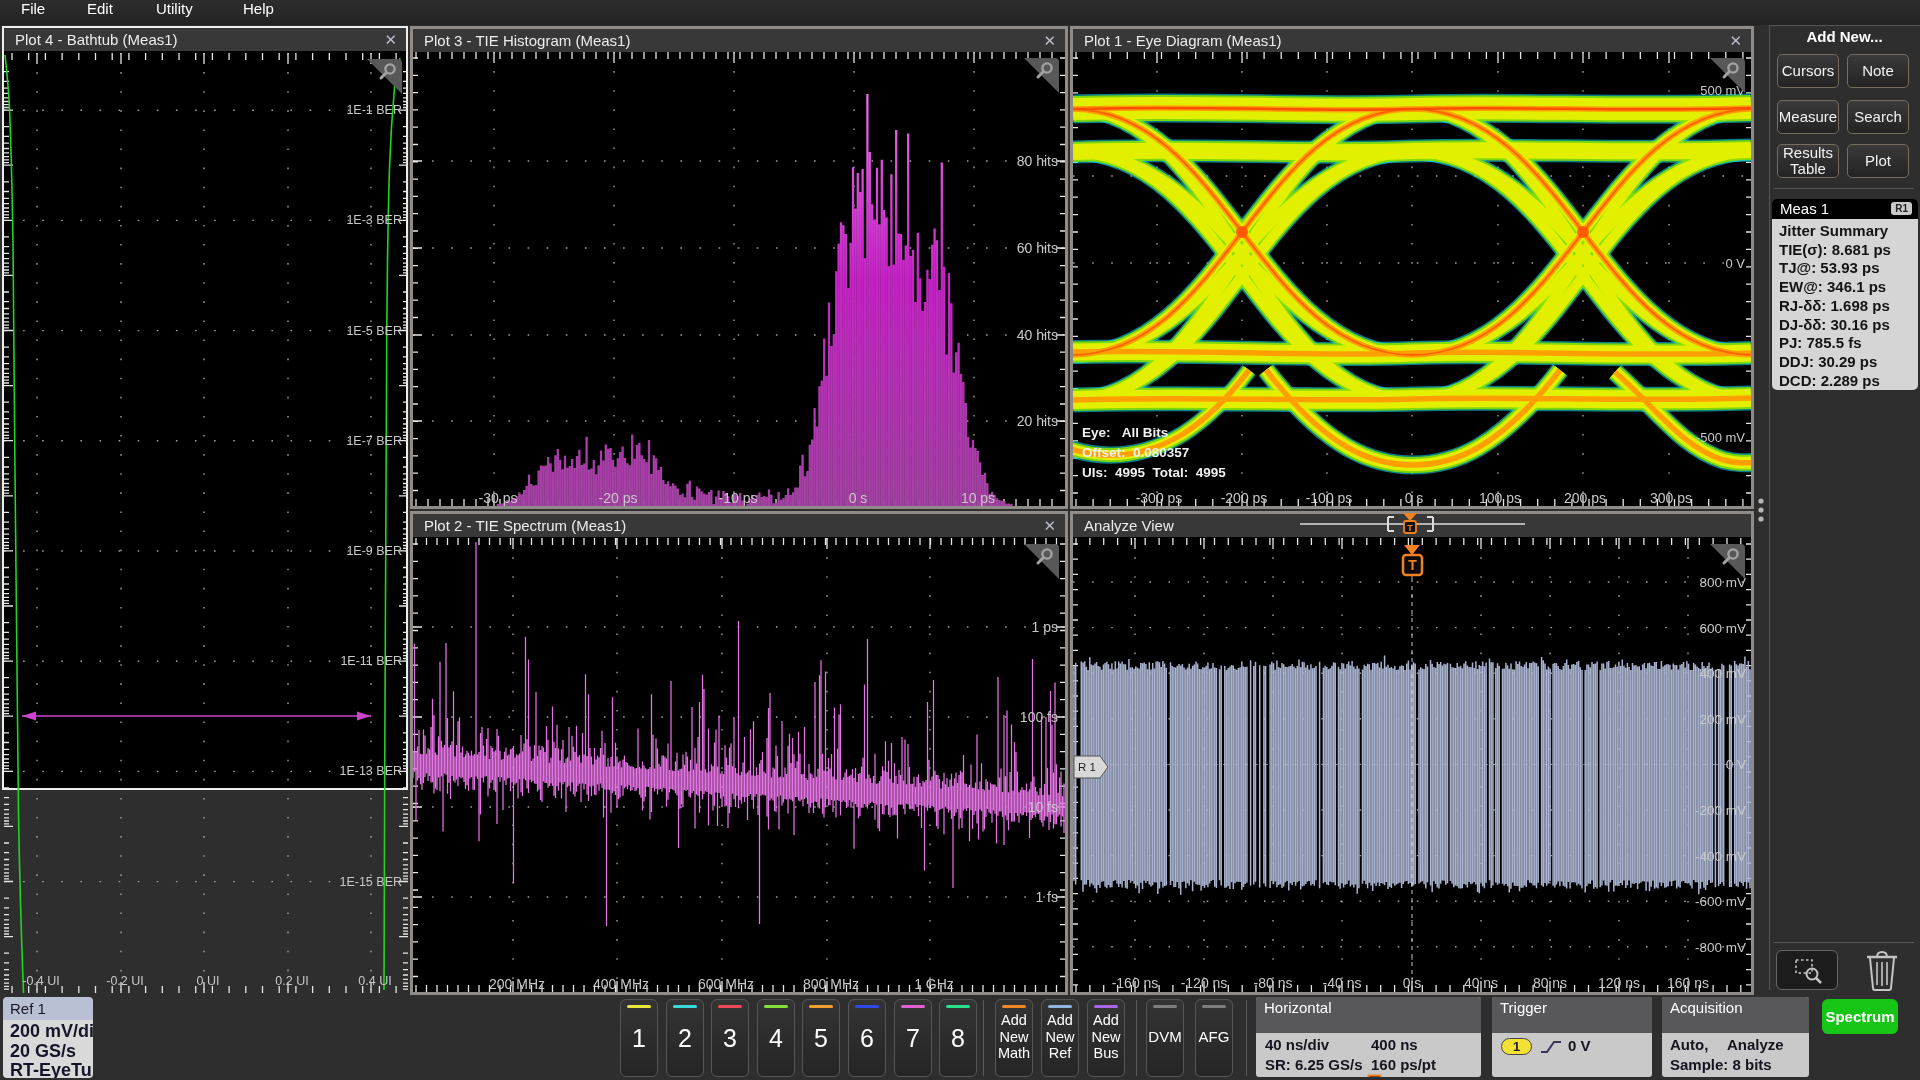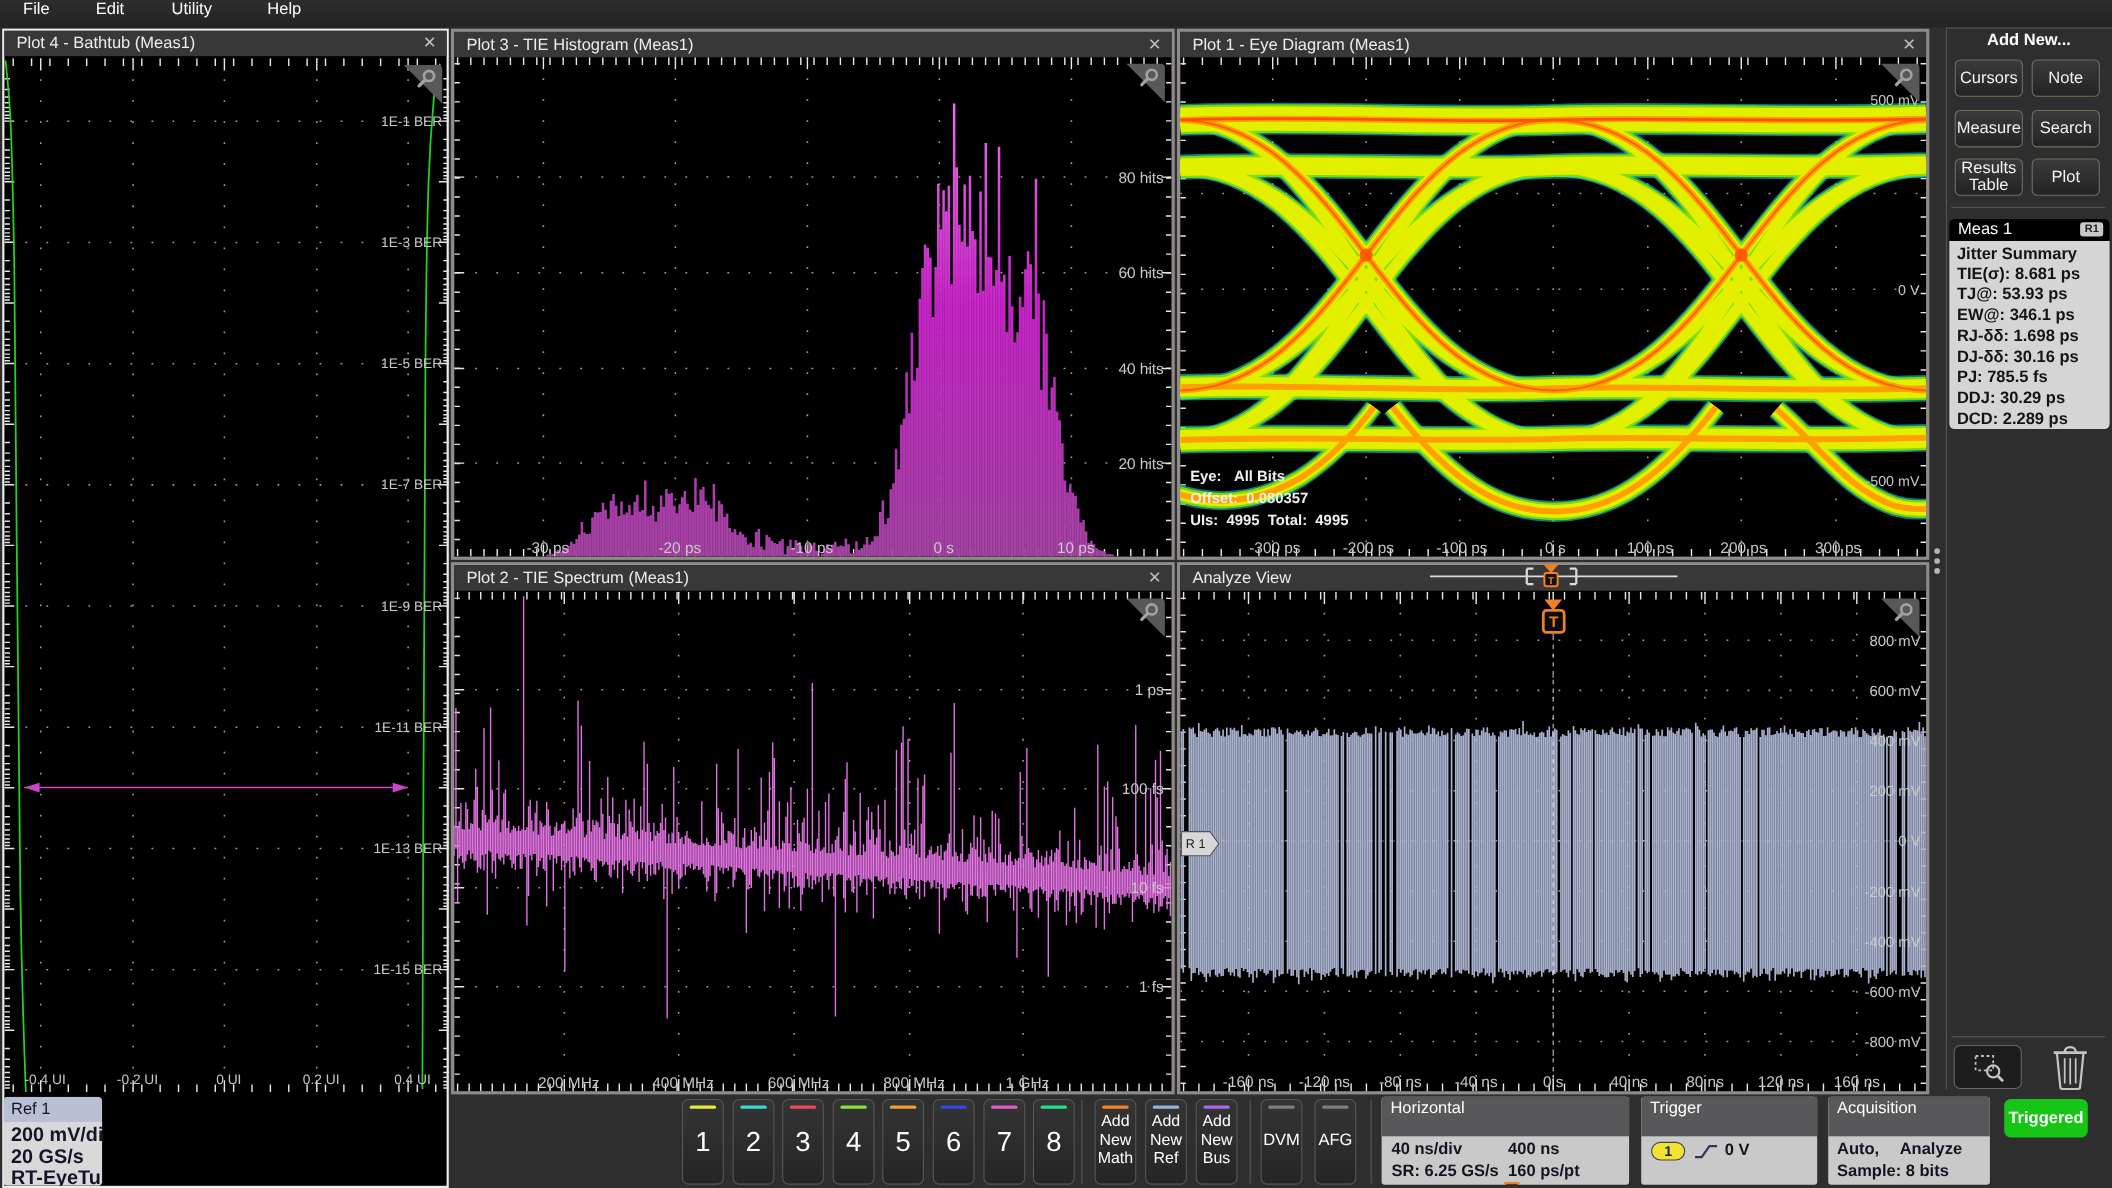--- a/index.html
+++ b/index.html
@@ -16,21 +16,21 @@
 .stripe{position:absolute;left:6px;right:6px;top:5px;height:3px;border-radius:2px}
 .sbtn{position:absolute;width:62px;height:34px;border-radius:5px;background:linear-gradient(#3a3a3a,#232323);border:1px solid #756d5e;color:#f2f2f2;font-size:15px;display:flex;align-items:center;justify-content:center;text-align:center;line-height:16px}
 .vsep{position:absolute;width:1px;background:#5a5a5a;top:1000px;height:76px}
 </style></head><body>
 <div class="menubar">
     <span style="left:21px">File</span>
     <span style="left:87px">Edit</span>
     <span style="left:156px">Utility</span>
     <span style="left:243px">Help</span>
   </div>
-<div class="panel" style="left:2px;top:26px;width:406px;height:1054px;border:2.5px solid #eeeeee">
+<div class="panel" style="left:2px;top:26px;width:406px;height:764px;border:2.5px solid #eeeeee">
     <div class="pt">Plot 4 - Bathtub (Meas1)</div>
     <div class="px">✕</div>
   </div>
 <div class="panel" style="left:410px;top:26px;width:658px;height:483px;border:3px solid #8f8b88">
     <div class="pt">Plot 3 - TIE Histogram (Meas1)</div>
     <div class="px">✕</div>
   </div>
 <div class="panel" style="left:1070px;top:26px;width:684px;height:483px;border:3px solid #8f8b88">
     <div class="pt">Plot 1 - Eye Diagram (Meas1)</div>
     <div class="px">✕</div>
@@ -412,12 +412,12 @@
       <svg style="position:absolute;left:47px;top:6px" width="24" height="16" viewBox="0 0 24 16">
         <path d="M2 13h6l7 -10h7" fill="none" stroke="#3a3356" stroke-width="2"></path>
       </svg>
       <span style="position:absolute;left:76px;top:4px">0 V</span>
     </div>
   </div>
 <div class="lightpanel" style="left:1662px;top:997px;width:147px;height:80px">
     <div class="hd">Acquisition</div>
     <div class="bd" style="padding:2px 0 0 8px;line-height:19.5px;position:relative"><span>Auto,</span><span style="position:absolute;left:65px">Analyze</span><br>Sample: 8 bits<br>3.352 kAcqs</div>
   </div>
-<div class="abs" style="left:1822px;top:999px;width:76px;height:35px;background:#17c517;border-radius:6px;color:#fff;font-size:15px;font-weight:bold;text-align:center;line-height:35px">Triggered</div>
+<div class="abs" style="left:1822px;top:999px;width:76px;height:35px;background:#17c517;border-radius:6px;color:#fff;font-size:15px;font-weight:bold;text-align:center;line-height:35px">Spectrum</div>
 </body></html>

